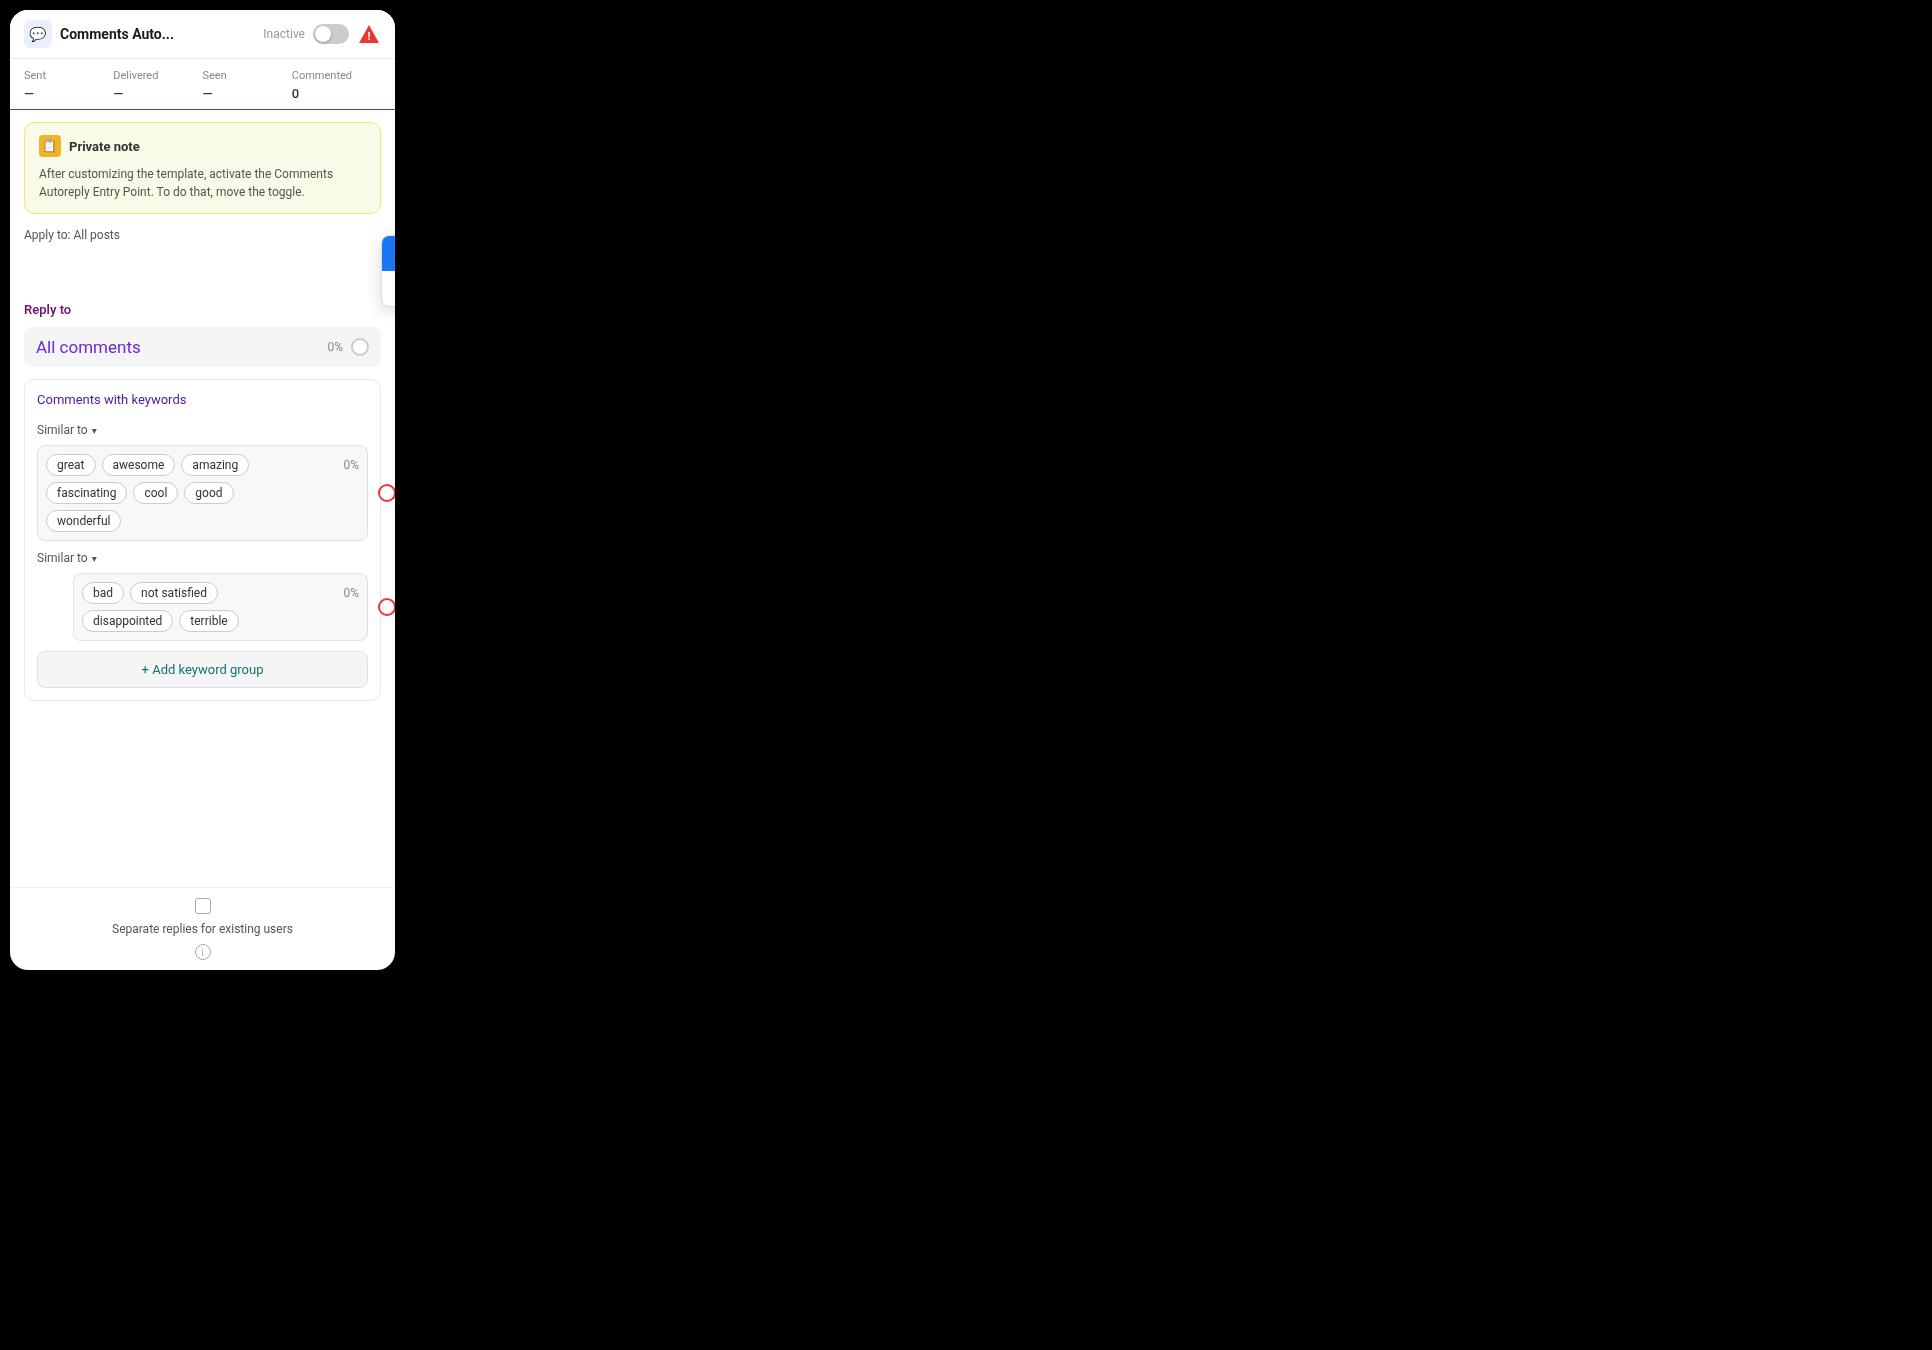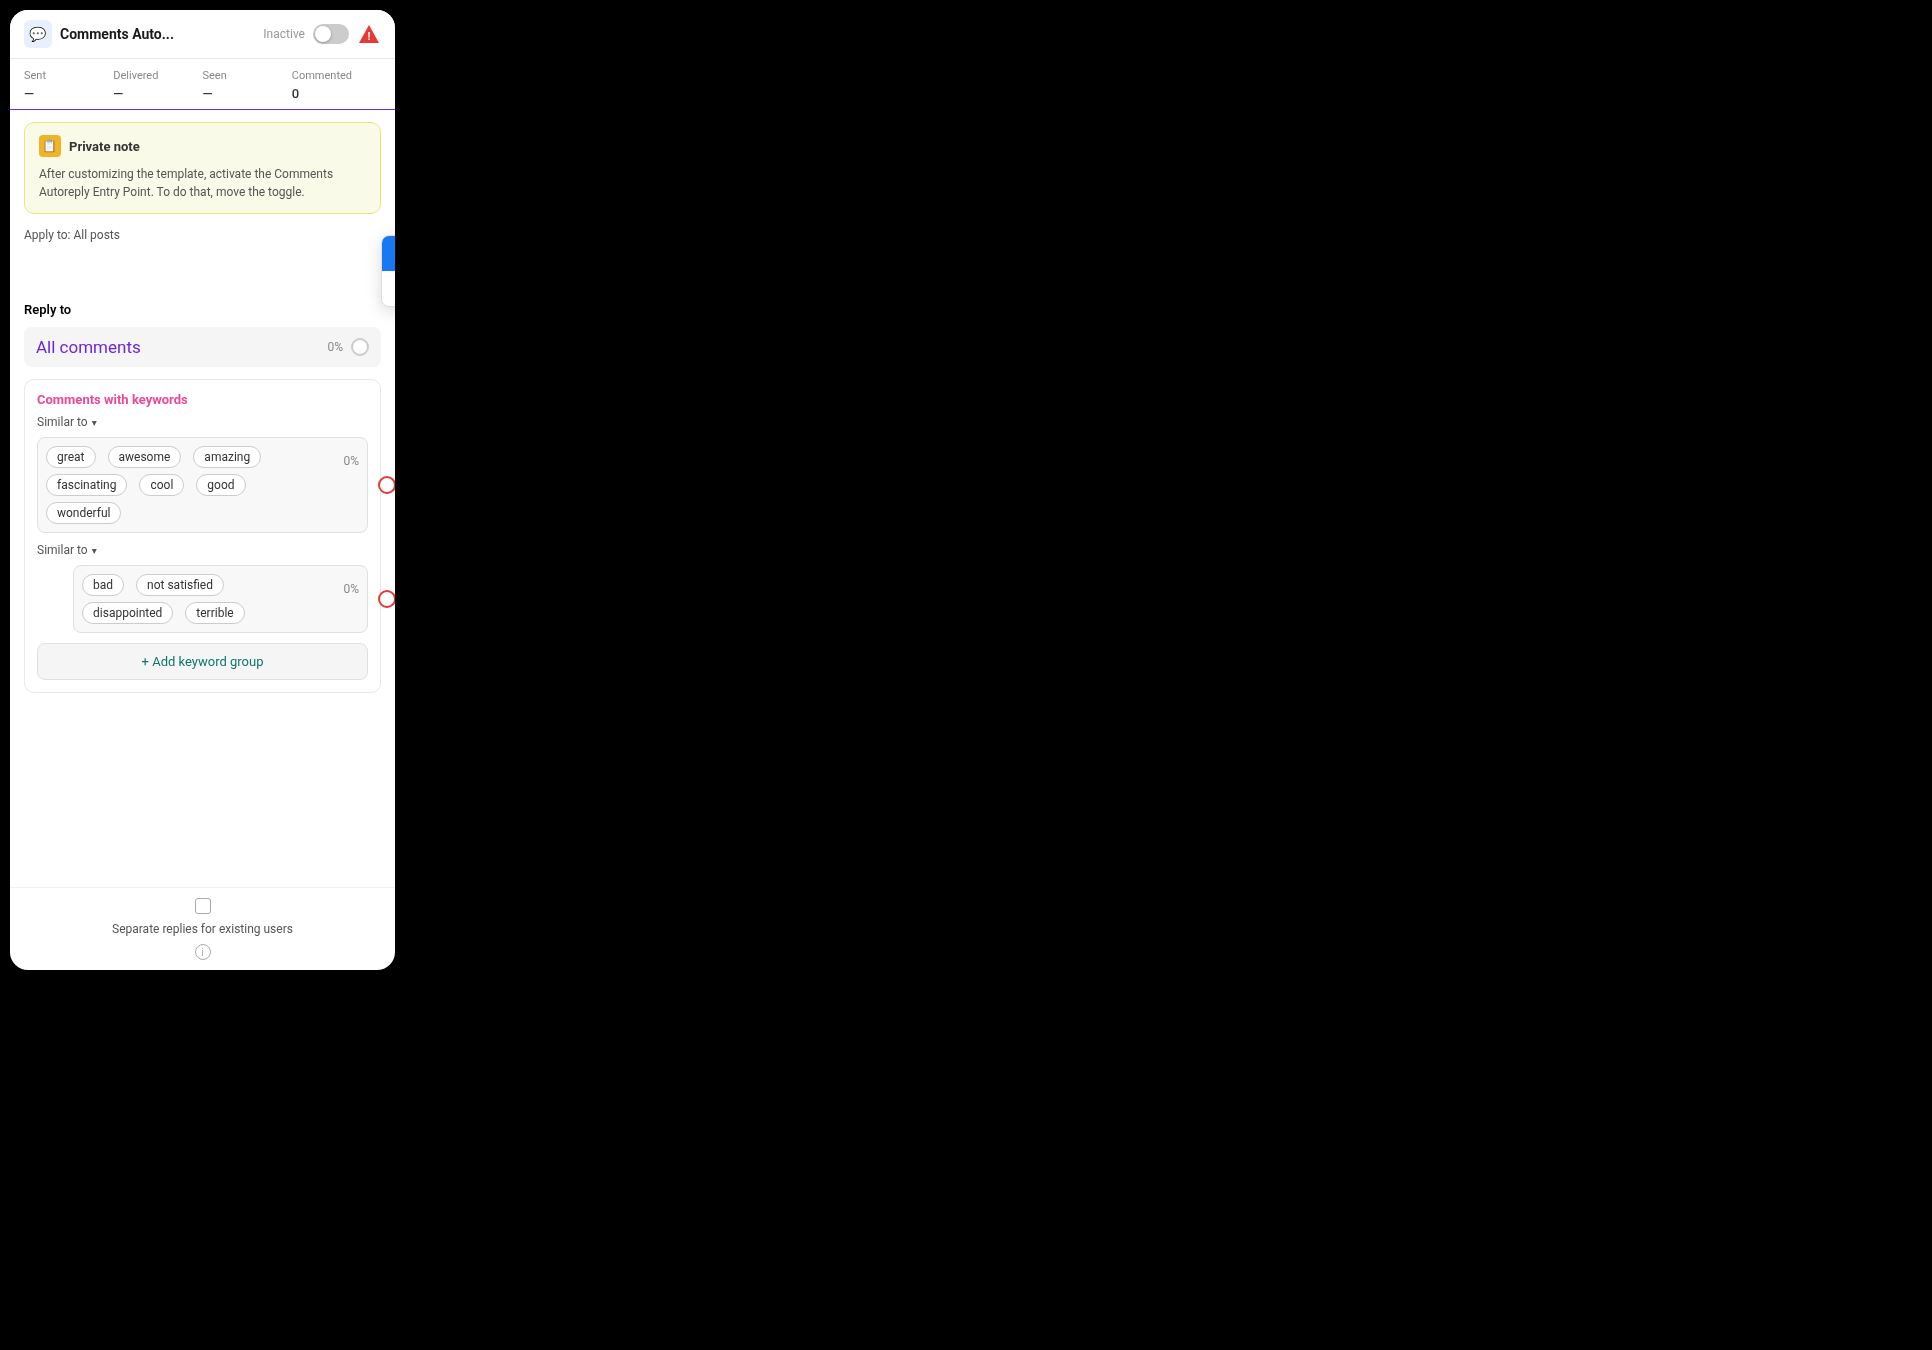--- a/index.html
+++ b/index.html
@@ -190,21 +190,21 @@
     }
     .dropdown-item.selected {
       background: #1877f2;
       color: #fff;
     }
 
     
     .reply-to-label {
       font-size: 13px;
       font-weight: 600;
-      color: #000000;
+      color: #701a75;
       margin-bottom: 10px;
     }
 
     
     .all-comments-row {
       display: flex;
       align-items: center;
       justify-content: space-between;
       background: #f5f5f5;
       border-radius: 8px;
@@ -235,23 +235,23 @@
     
     .keyword-section {
       background: #fff;
       border: 1px solid #e8e8e8;
       border-radius: 10px;
       padding: 12px;
       margin-bottom: 10px;
     }
     .keyword-header {
       font-size: 13px;
-      font-weight: 700;
-      color: #ec4899;
-      margin-bottom: 8px;
+      font-weight: 400;
+      color: #4c1d95;
+      margin-bottom: 16px;
     }
     .similar-to-row {
       display: flex;
       align-items: center;
       gap: 4px;
       margin-bottom: 8px;
     }
     .similar-to-text {
       font-size: 12px;
       color: #555;
@@ -265,22 +265,22 @@
       background: #f8f8f8;
       border: 1px solid #e0e0e0;
       border-radius: 8px;
       padding: 8px;
       margin-bottom: 8px;
       position: relative;
     }
     .keywords-wrap {
       display: flex;
       flex-wrap: wrap;
-      gap: 12px;
-      align-items: flex-end;
+      gap: 6px;
+      align-items: center;
     }
     .keyword-tag {
       background: #fff;
       border: 1px solid #ccc;
       border-radius: 14px;
       padding: 3px 10px;
       font-size: 12px;
       color: #333;
     }
     .keyword-percent {

